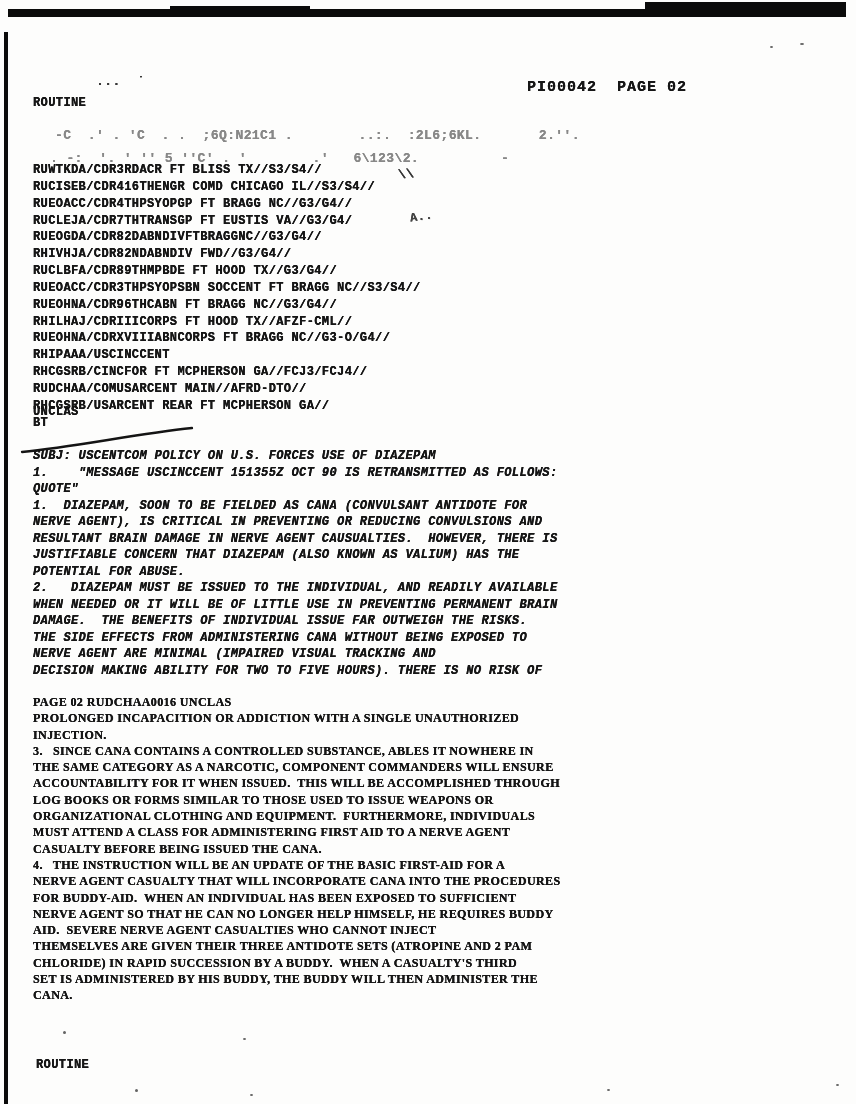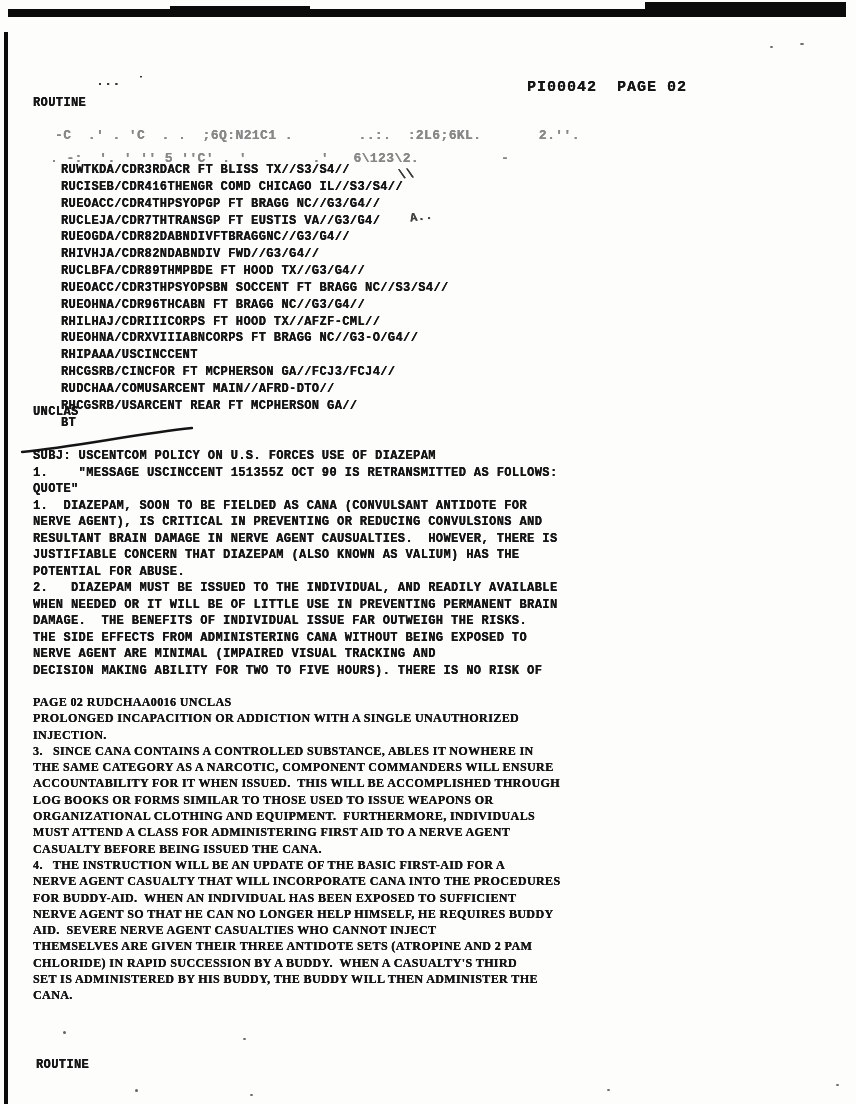--- a/index.html
+++ b/index.html
@@ -7,22 +7,22 @@
     width:856px;height:1104px;background:#e9e9e7;position:relative;overflow:hidden;
     font-family:"Liberation Mono","DejaVu Sans Mono",monospace;
   }
   .page{position:absolute;left:0;top:0;width:856px;height:1104px;background:#fdfdfc;}
   
   .tw{
     position:absolute;color:#161616;font-weight:700;font-size:12px;letter-spacing:.4px;
     white-space:pre;text-shadow:0 0 .6px #000, .3px .3px 0 rgba(0,0,0,.35);
   }
   .tline{white-space:pre;}
-  .addr{line-height:16.85px;margin-left:28px;}
-  .body1{line-height:16.5px;}
+  .addr{line-height:16.85px;}
+  .body1{line-height:16.5px;font-style:italic;}
   .body2{line-height:16.3px;font-family:Liberation Serif, serif;}
   .hdr{font-size:15px;letter-spacing:1px;}
   .garbled{opacity:.5;filter:blur(.45px);font-size:13px;}
   .artifact{opacity:.85;}
   
   .edge{position:absolute;background:#0b0b0b;}
   .edge-top{left:8px;top:9px;width:838px;height:8px;}
   .edge-top2{left:645px;top:2px;width:201px;height:9px;}
   .edge-top3{left:170px;top:6px;width:140px;height:4px;}
   .edge-left{left:4px;top:32px;width:4px;height:1072px;}

